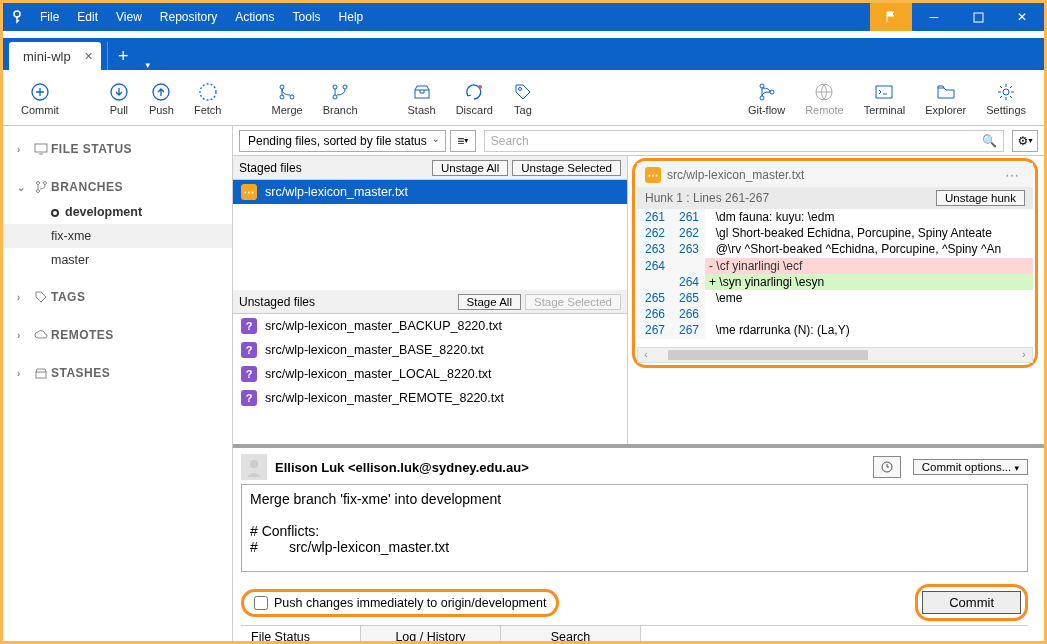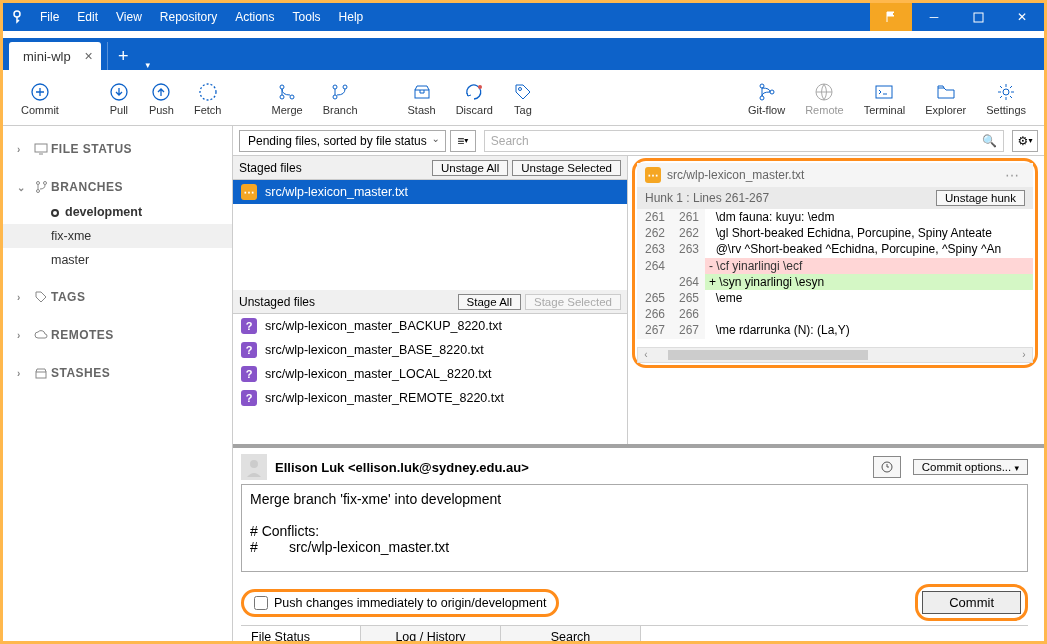--- a/index.html
+++ b/index.html
@@ -47,21 +47,21 @@
 .staged-area { height: 110px; overflow: auto; }
 .unstaged-area { height: 120px; overflow: auto; }
 .diff-panel { position: relative; border: 3px solid #ff8c1a; border-radius: 14px; margin: 2px 6px 4px 4px; padding: 2px; }
 .diff-header { background: #f5f5f5; display: flex; align-items: center; padding: 4px 8px; font-size: 12px; color: #666; gap: 6px; }
 .diff-header .fn { flex: 1; }
 .diff-header .dots { font-size: 14px; color: #999; padding: 0 6px; }
 .hunk-header { background: #eaeaea; display: flex; align-items: center; padding: 3px 8px; font-size: 12px; color: #666; }
 .hunk-header .title { flex: 1; }
 .diff-body { font-family: Consolas, monospace; font-size: 12px; line-height: 1.35; background: #fff; }
 .diff-line { display: flex; white-space: pre; }
-.ln { width: 34px; text-align: right; color: #737373; padding-right: 6px; background: #f7f7f7; }
+.ln { width: 34px; text-align: right; color: #0369a1; padding-right: 6px; background: #f7f7f7; }
 .diff-line .code { flex: 1; padding-left: 4px; overflow: hidden; }
 .diff-line.del { background: #ffd6d6; }
 .diff-line.del .code { color: #333; }
 .diff-line.add { background: #d4f7c5; }
 .scroll-h { height: 16px; background: #f0f0f0; border: 1px solid #ddd; display: flex; align-items: center; margin: 2px 0 0 0; }
 .scroll-h .thumb { background: #ccc; height: 10px; width: 200px; margin-left: 14px; }
 .scroll-h .arr { width: 16px; text-align: center; color: #888; font-size: 10px; }
 .commit-area { border-top: 4px solid #a3a3a3; padding: 6px 16px 0 8px; }
 .commit-head { display: flex; align-items: center; gap: 8px; font-size: 13px; margin-bottom: 4px; }
 .avatar { width: 26px; height: 26px; background: #e0e0e0; display: flex; align-items: center; justify-content: center; color: #bbb; }

